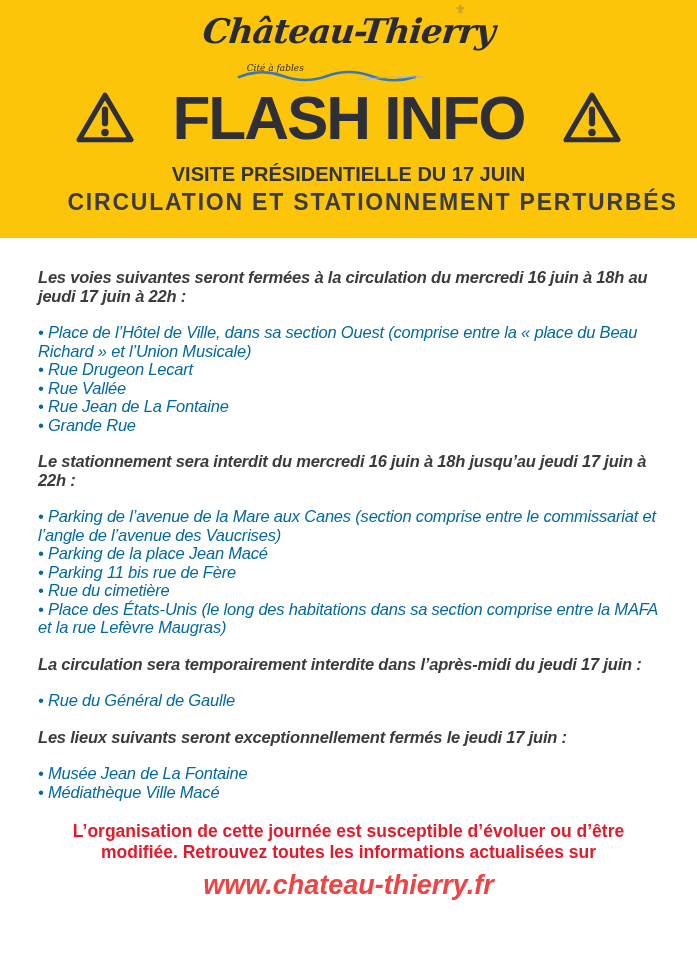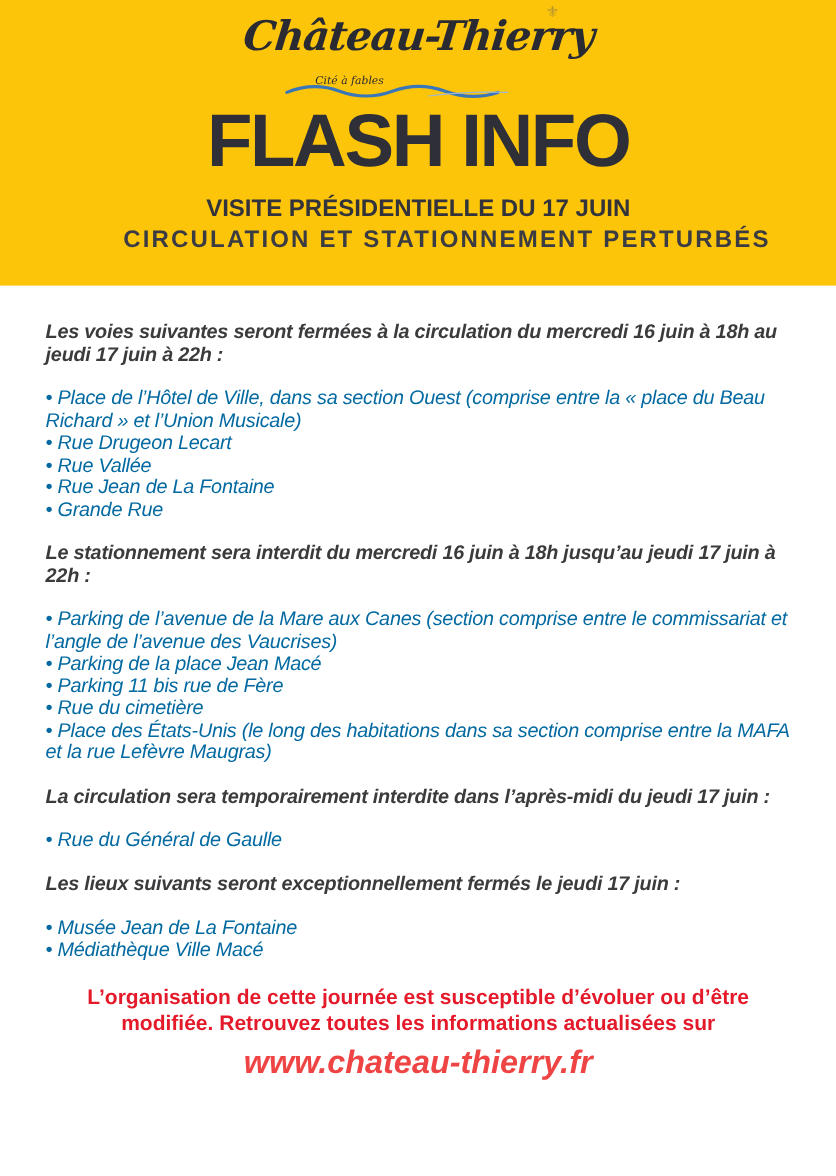--- a/index.html
+++ b/index.html
@@ -6,30 +6,30 @@
   body{width:697px;height:980px;overflow:hidden;font-family:"Liberation Sans",sans-serif;}
   .page{width:697px;height:980px;background:#ffffff;position:relative;}
 
   
   .banner{background:#fcc50a;height:238px;box-sizing:border-box;padding-top:10px;text-align:center;position:relative;}
 
   .logo{position:relative;display:inline-block;margin-top:4px;height:66px;}
   .logo-script{font-family:"DejaVu Serif",serif;font-style:italic;font-weight:bold;
     font-size:34px;color:#2a2a33;letter-spacing:-1px;line-height:1;transform:skewX(-6deg);}
   .logo-fleur{position:absolute;top:-11px;right:28px;font-size:13px;color:#b8962e;line-height:1;}
-  .logo-tagline{position:absolute;left:60px;bottom:7px;font-family:"DejaVu Serif",serif;font-style:italic;
+  .logo-tagline{position:absolute;left:44px;bottom:7px;font-family:"DejaVu Serif",serif;font-style:italic;
     font-size:9px;color:#2a2a33;white-space:nowrap;}
   .logo-wave{position:absolute;left:34px;bottom:-2px;}
 
-  .title-row{display:flex;align-items:center;justify-content:center;gap:36px;margin-top:6px;height:64px;flex-direction:column;}
+  .title-row{display:flex;align-items:center;justify-content:center;gap:36px;margin-top:6px;height:64px;}
   .warning-tri{display:block;}
   .poster-title{margin:0;font-size:62px;font-weight:900;color:#2f2f37;letter-spacing:-2px;line-height:1;}
 
   .subtitle{margin:14px 0 0 0;font-size:20px;font-weight:800;color:#33333b;letter-spacing:0;line-height:1.05;}
-  .subtitle2{margin:5px 0 0 0;font-size:20px;font-weight:700;color:#3b3b43;letter-spacing:1.8px;line-height:1.05;padding-left:48px;}
+  .subtitle2{margin:5px 0 0 0;font-size:23px;font-weight:700;color:#3b3b43;letter-spacing:1.8px;line-height:1.05;padding-left:48px;}
 
   
   .content{box-sizing:border-box;padding:30px 38px 0 38px;font-style:italic;}
   .sec-heading{margin:0 0 18px 0;font-size:16.5px;line-height:18.5px;font-weight:700;
     color:#3b3b3d;letter-spacing:-0.2px;}
   .bullets{margin:0 0 18px 0;}
   .bullet{margin:0;font-size:16.5px;line-height:18.5px;font-weight:400;color:#0369a1;letter-spacing:-0.2px;}
 
   
   .footer{margin-top:20px;text-align:center;}

